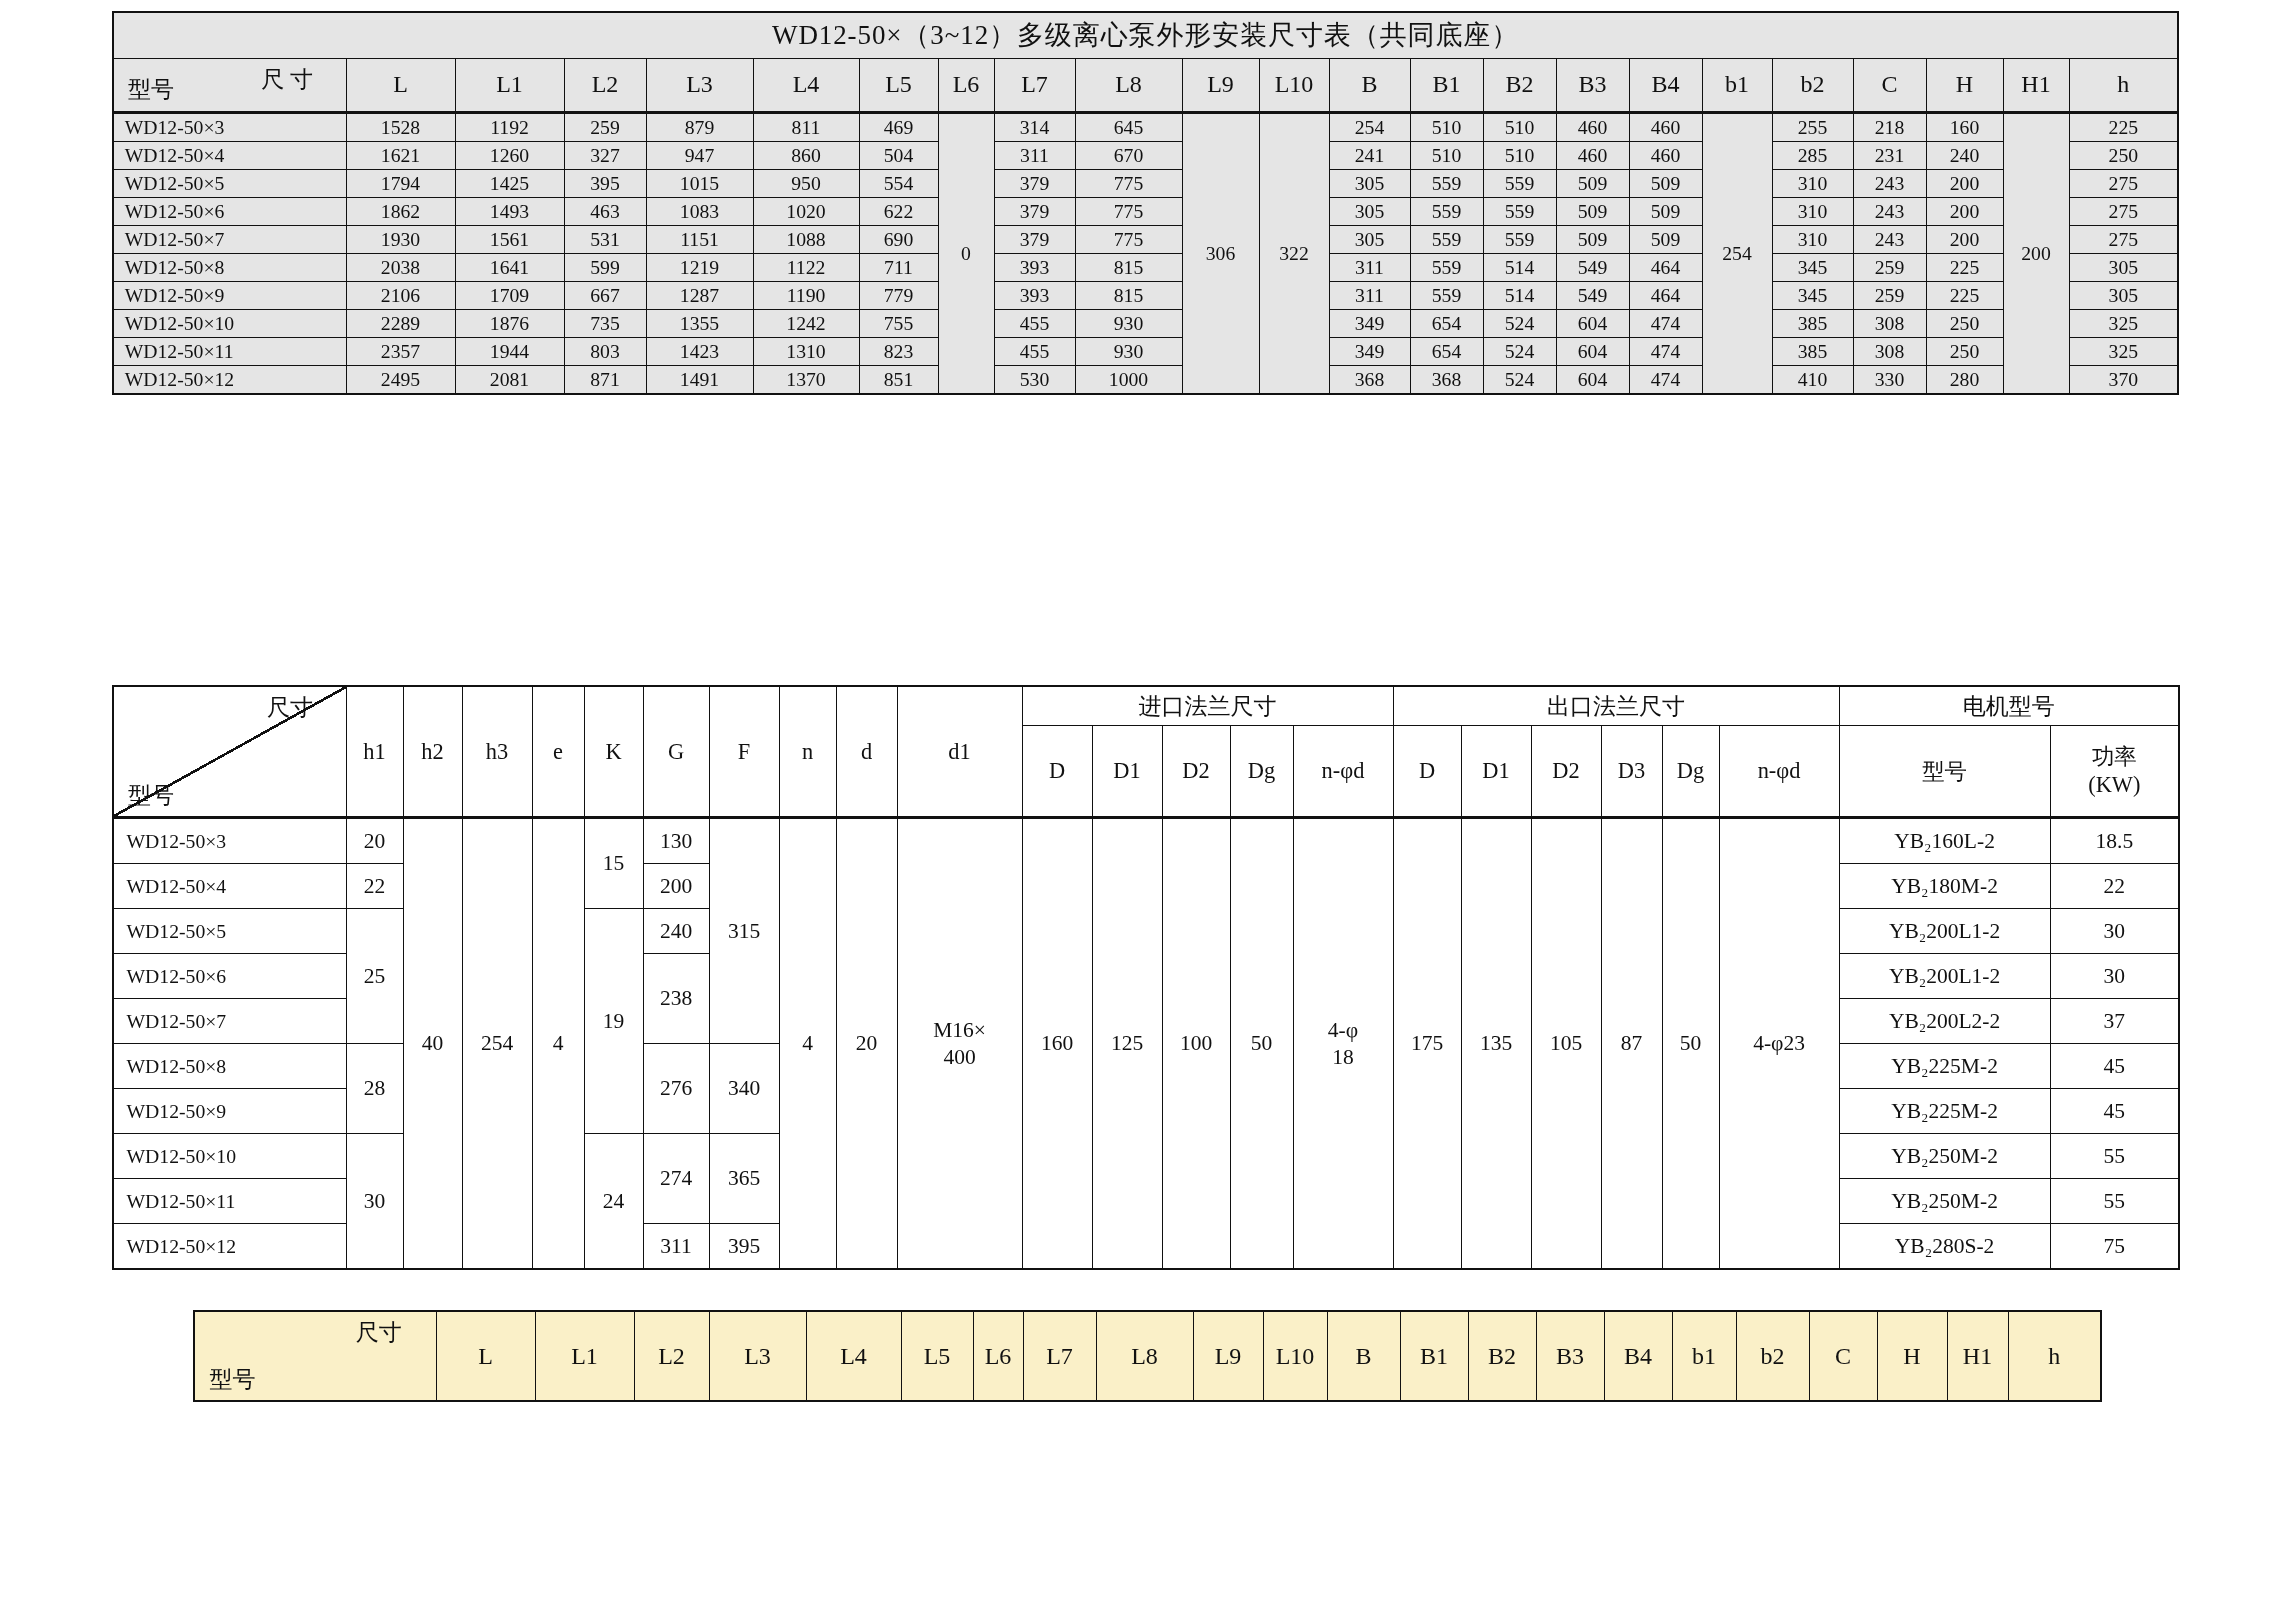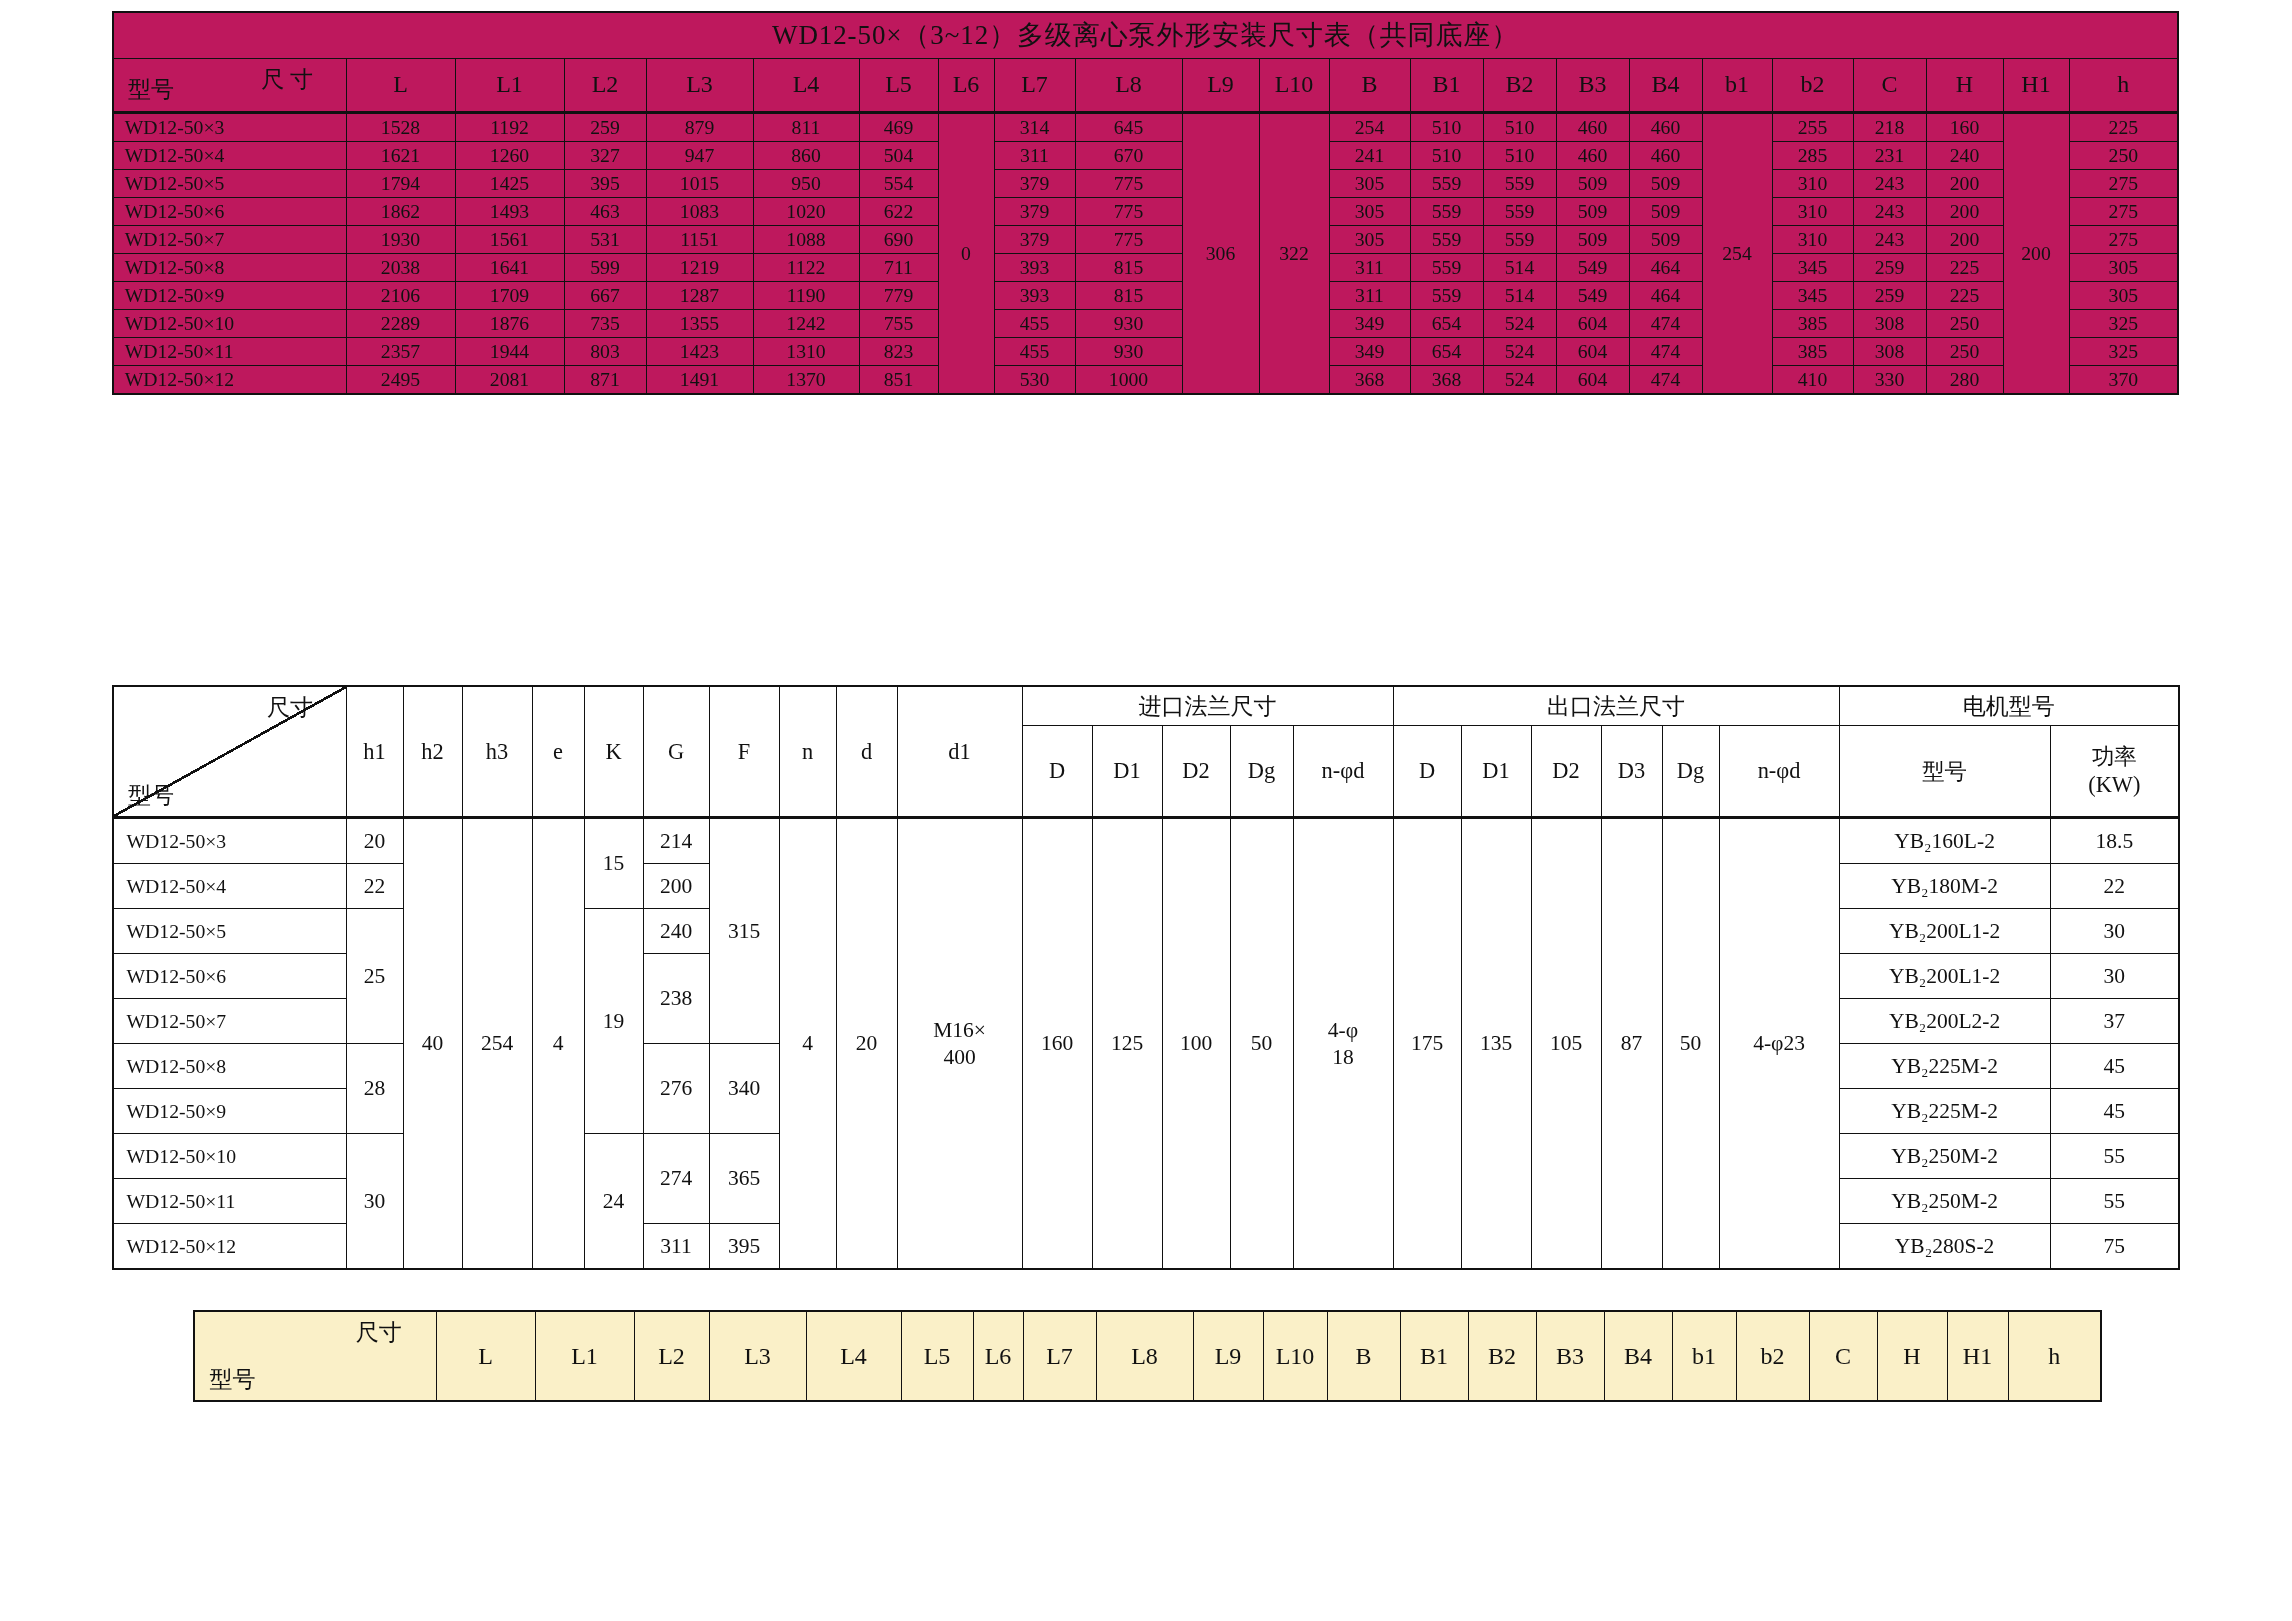--- a/index.html
+++ b/index.html
@@ -6,21 +6,21 @@
   body{
     width:2293px;height:1621px;position:relative;background:#ffffff;
     font-family:"Liberation Serif","DejaVu Serif",serif;color:#111111;
   }
   table{border-collapse:collapse;table-layout:fixed;position:absolute;}
   td,th{border:1.8px solid #111111;text-align:center;vertical-align:middle;
         font-weight:normal;overflow:hidden;padding:0;}
   .pre{white-space:pre-line;line-height:1.25;}
 
   
-  .t1{left:112px;top:10.7px;width:2067px;background:#be185d;border:2.7px solid #111;padding-left:37px;}
+  .t1{left:112px;top:10.7px;width:2067px;background:#e5e5e5;border:2.7px solid #111;padding-left:37px;}
   .t1 .title-row td{height:45px;font-size:27px;letter-spacing:0.9px;}
   .t1 .hd th{height:52px;font-size:24px;border-bottom:3.6px solid #111;}
   .t1 .dr td{height:27px;font-size:19.7px;}
   .t1 td.model{text-align:left;padding-left:10.7px;}
 
   
   .t2{left:112px;top:685px;width:2067px;background:#ffffff;border:2.7px solid #111;}
   .t2 .grp th{height:38px;font-size:23px;}
   .t2 .grp th.sp2{border-bottom:3.6px solid #111;font-size:22.4px;}
   .t2 .sub th{height:90px;font-size:22.4px;border-bottom:3.6px solid #111;}
@@ -372,21 +372,21 @@
     <th class="pre">功率
 (KW)</th>
   </tr>
   <tr class="dr">
     <td class="model">WD12-50×3</td>
     <td>20</td>
     <td rowspan="10">40</td>
     <td rowspan="10">254</td>
     <td rowspan="10">4</td>
     <td rowspan="2">15</td>
-    <td>214</td>
+    <td>130</td>
     <td rowspan="5">315</td>
     <td rowspan="10">4</td>
     <td rowspan="10">20</td>
     <td rowspan="10" class="pre">M16×
 400</td>
     <td rowspan="10">160</td>
     <td rowspan="10">125</td>
     <td rowspan="10">100</td>
     <td rowspan="10">50</td>
     <td rowspan="10" class="pre">4-φ

